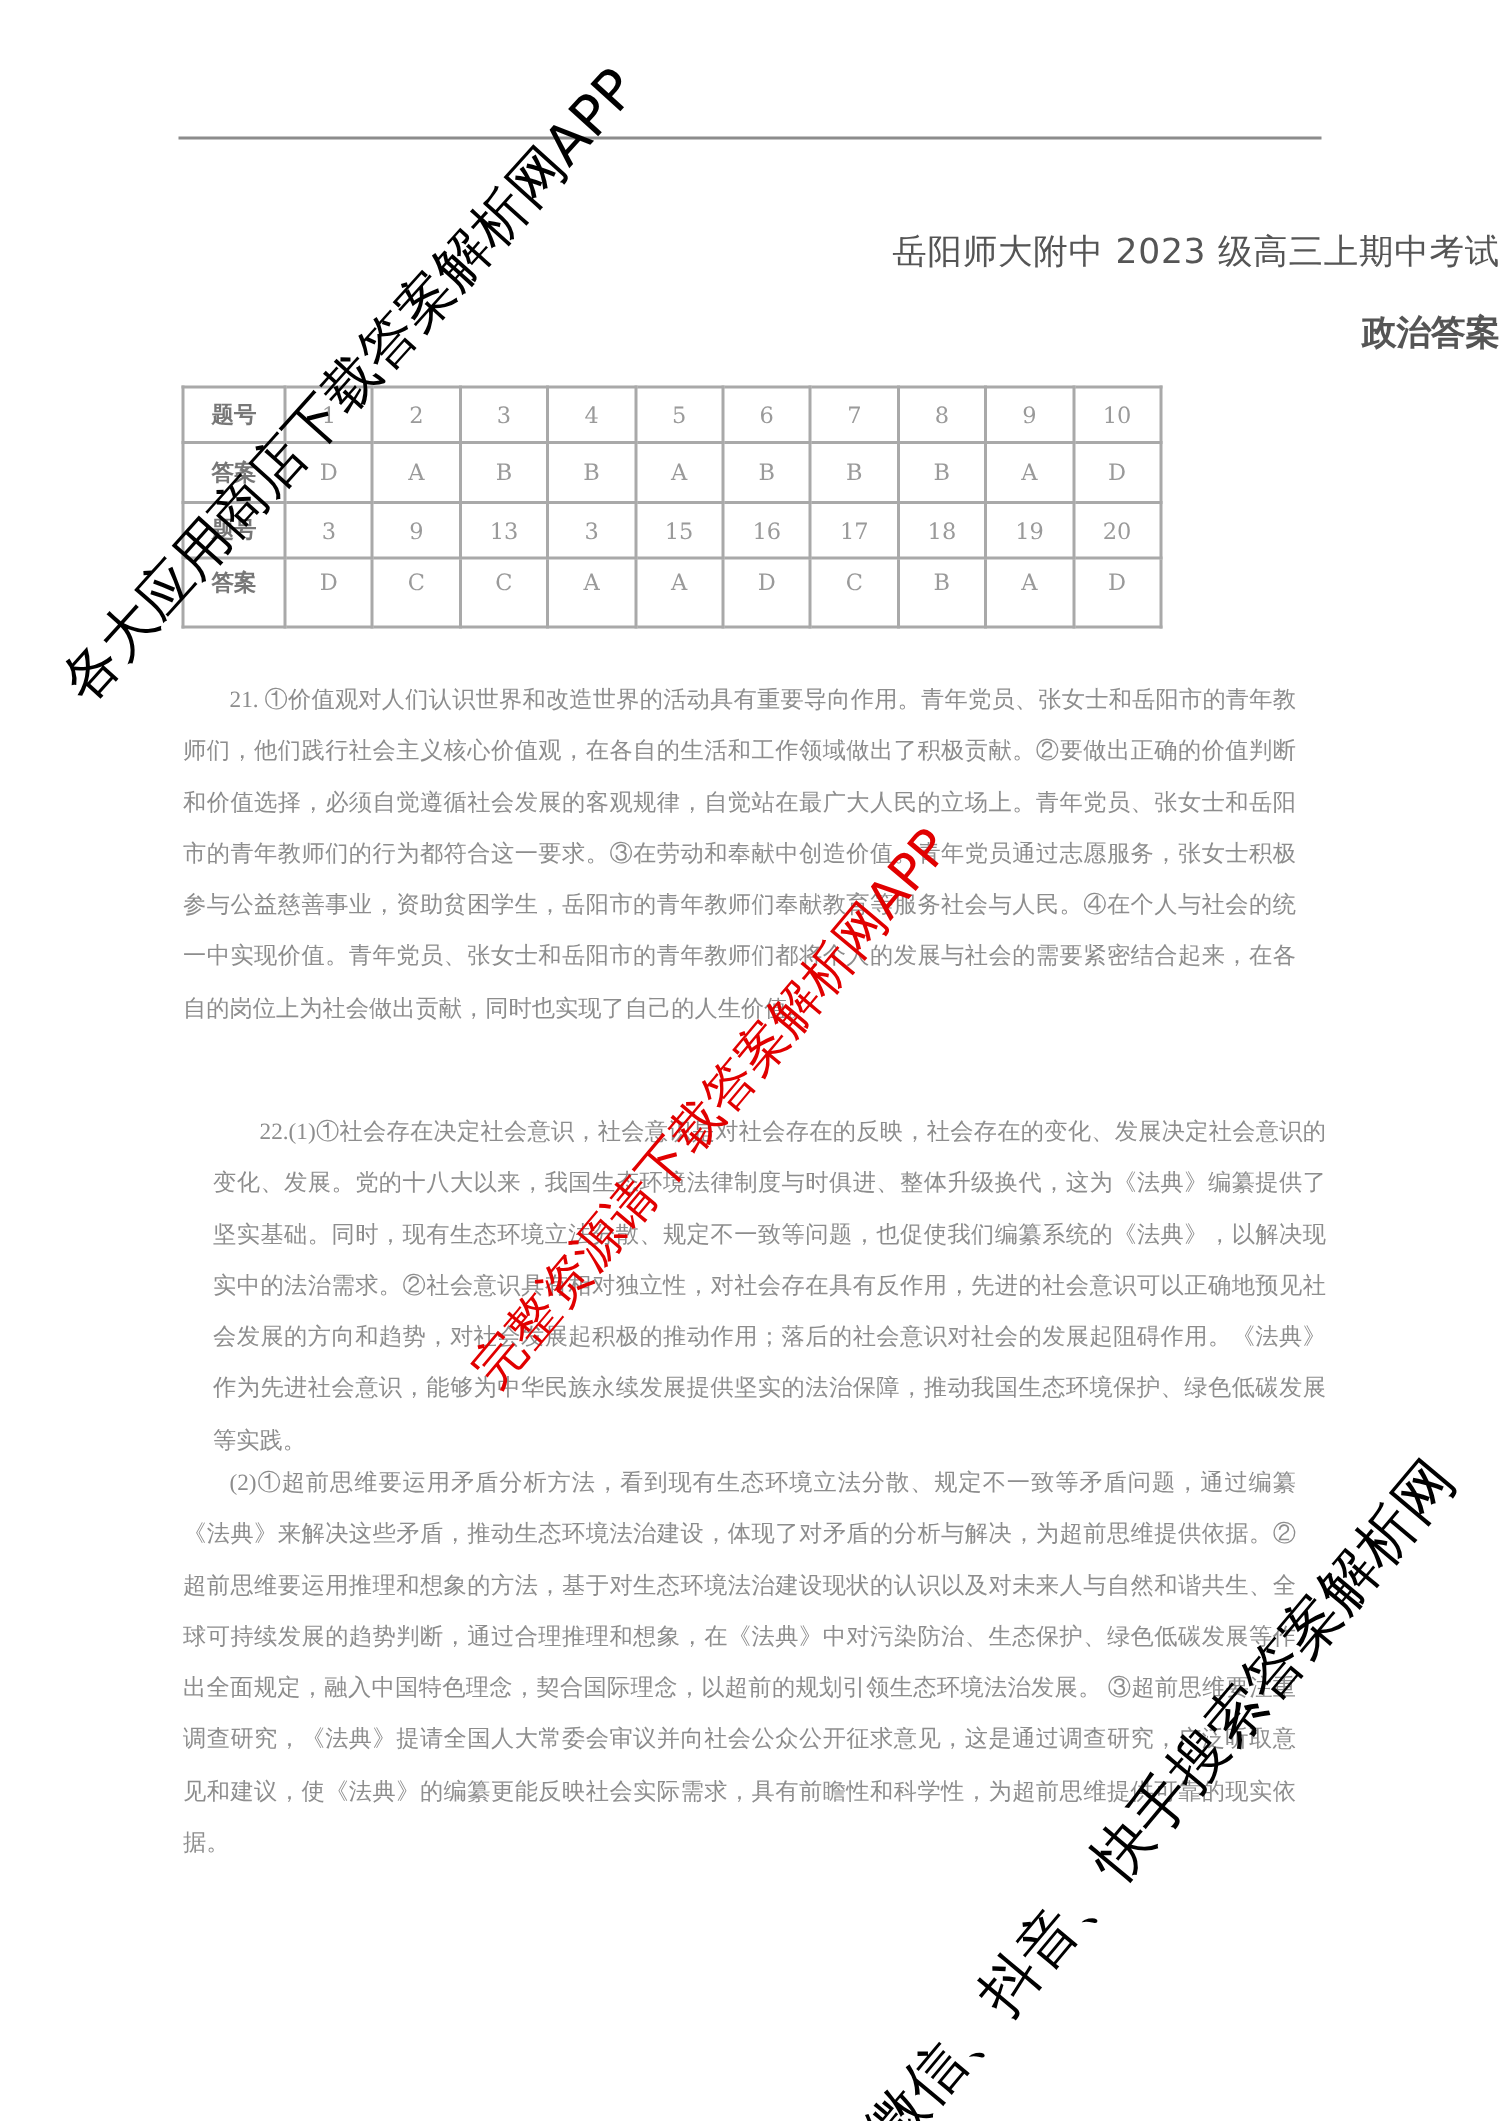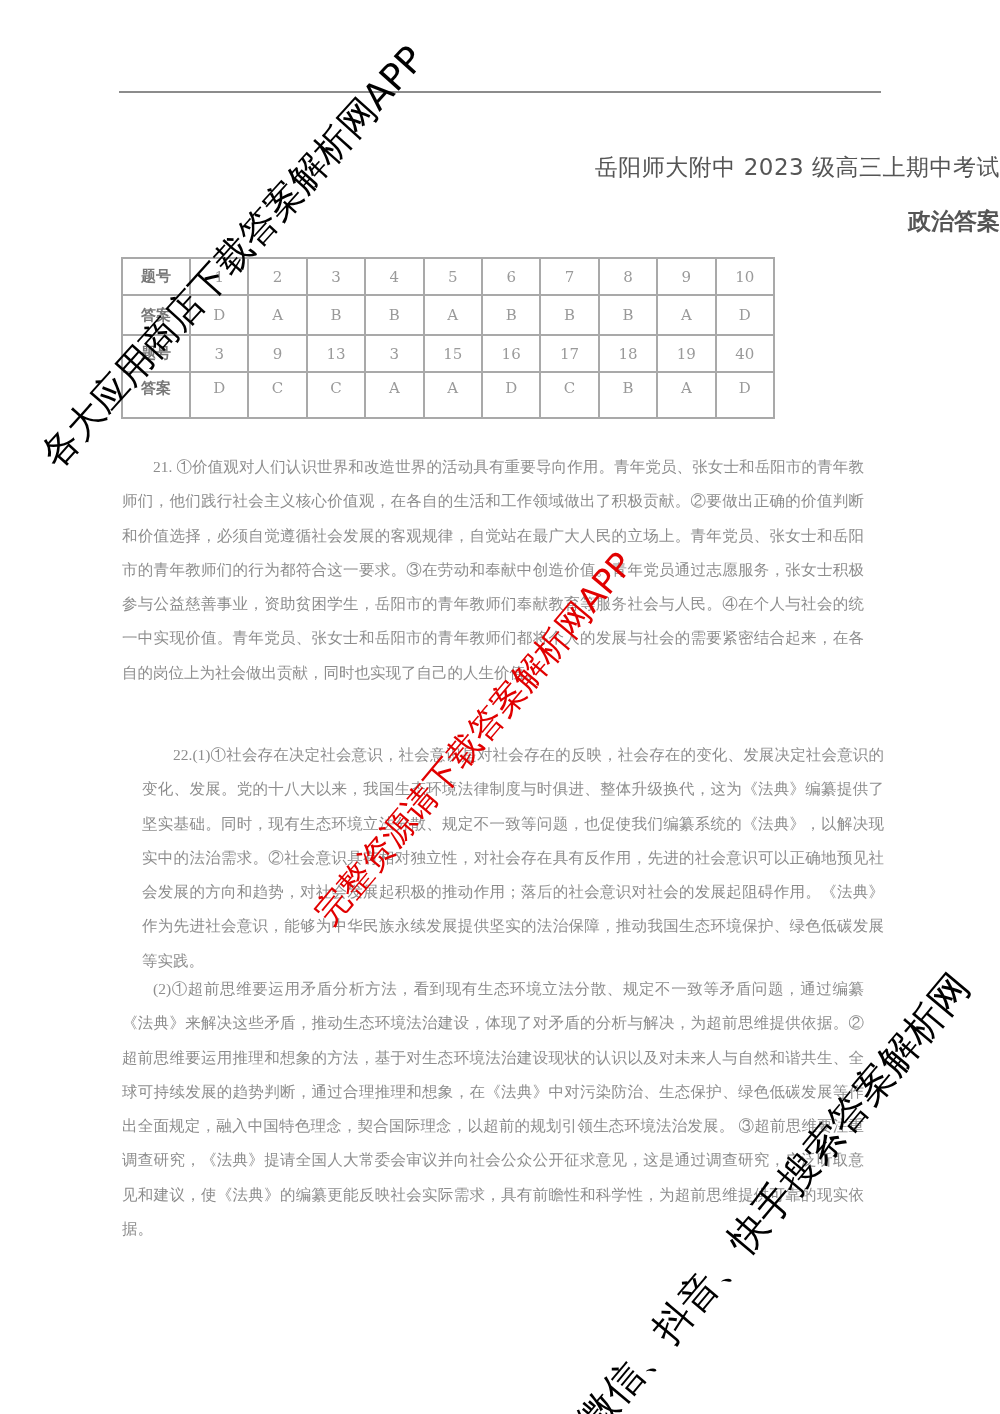--- a/index.html
+++ b/index.html
@@ -95,21 +95,21 @@
     <td class="hdr">题号</td>
     <td>3</td>
     <td>9</td>
     <td>13</td>
     <td>3</td>
     <td>15</td>
     <td>16</td>
     <td>17</td>
     <td>18</td>
     <td>19</td>
-    <td>40</td>
+    <td>20</td>
   </tr>
   <tr class="row-d">
     <td class="hdr">答案</td>
     <td>D</td>
     <td>C</td>
     <td>C</td>
     <td>A</td>
     <td>A</td>
     <td>D</td>
     <td>C</td>

